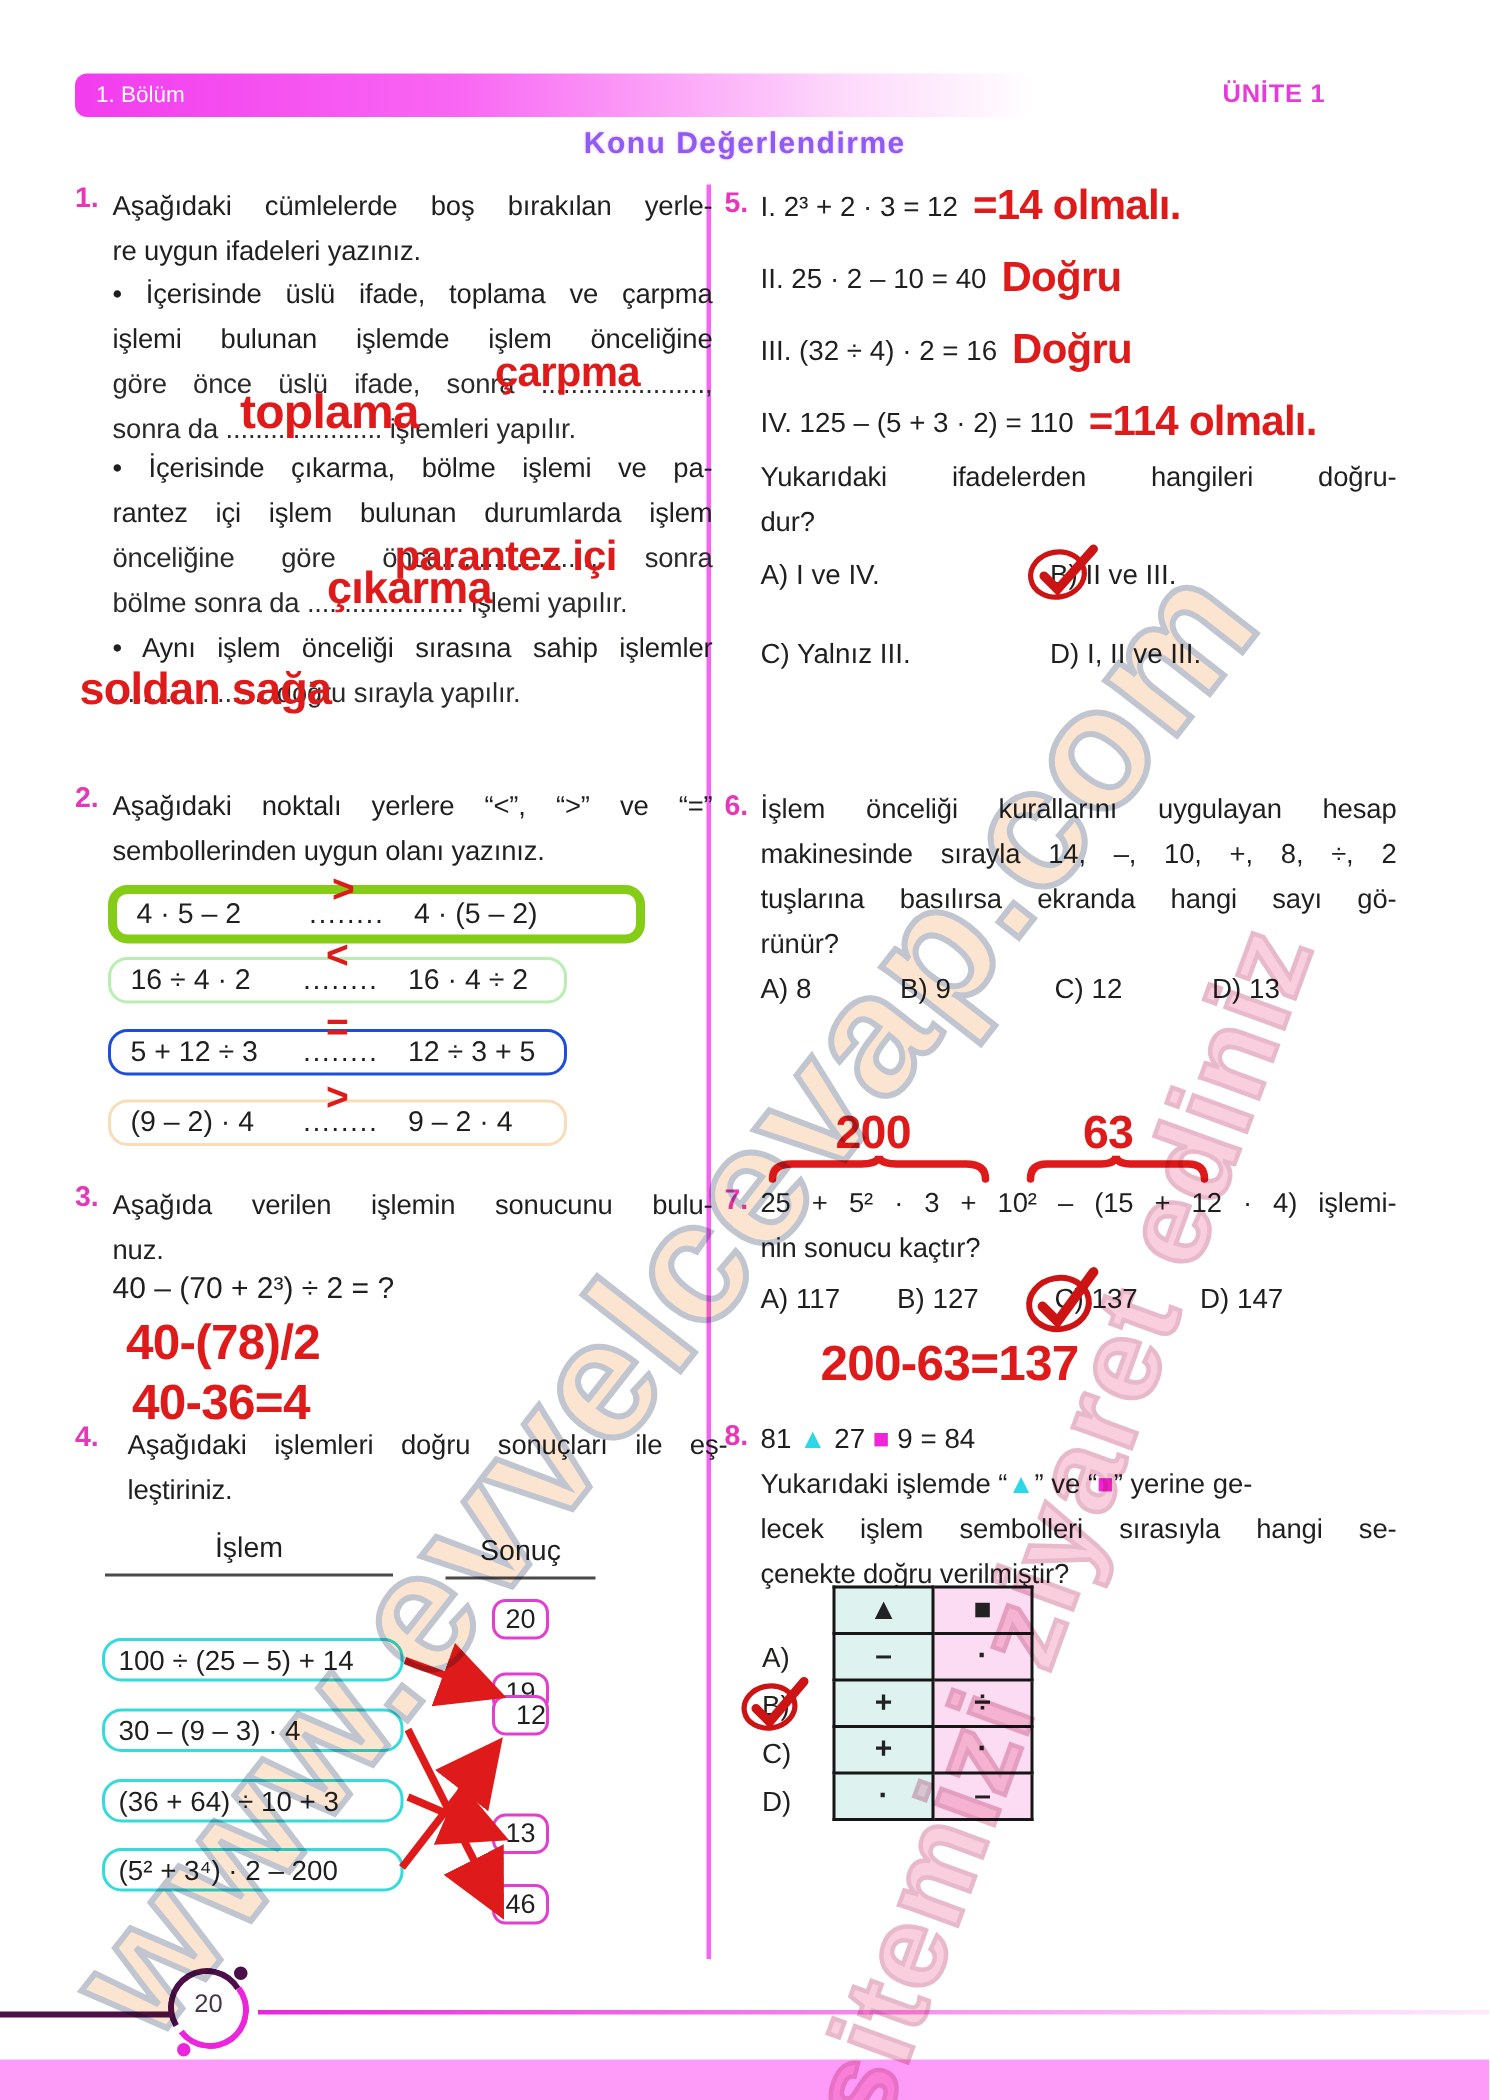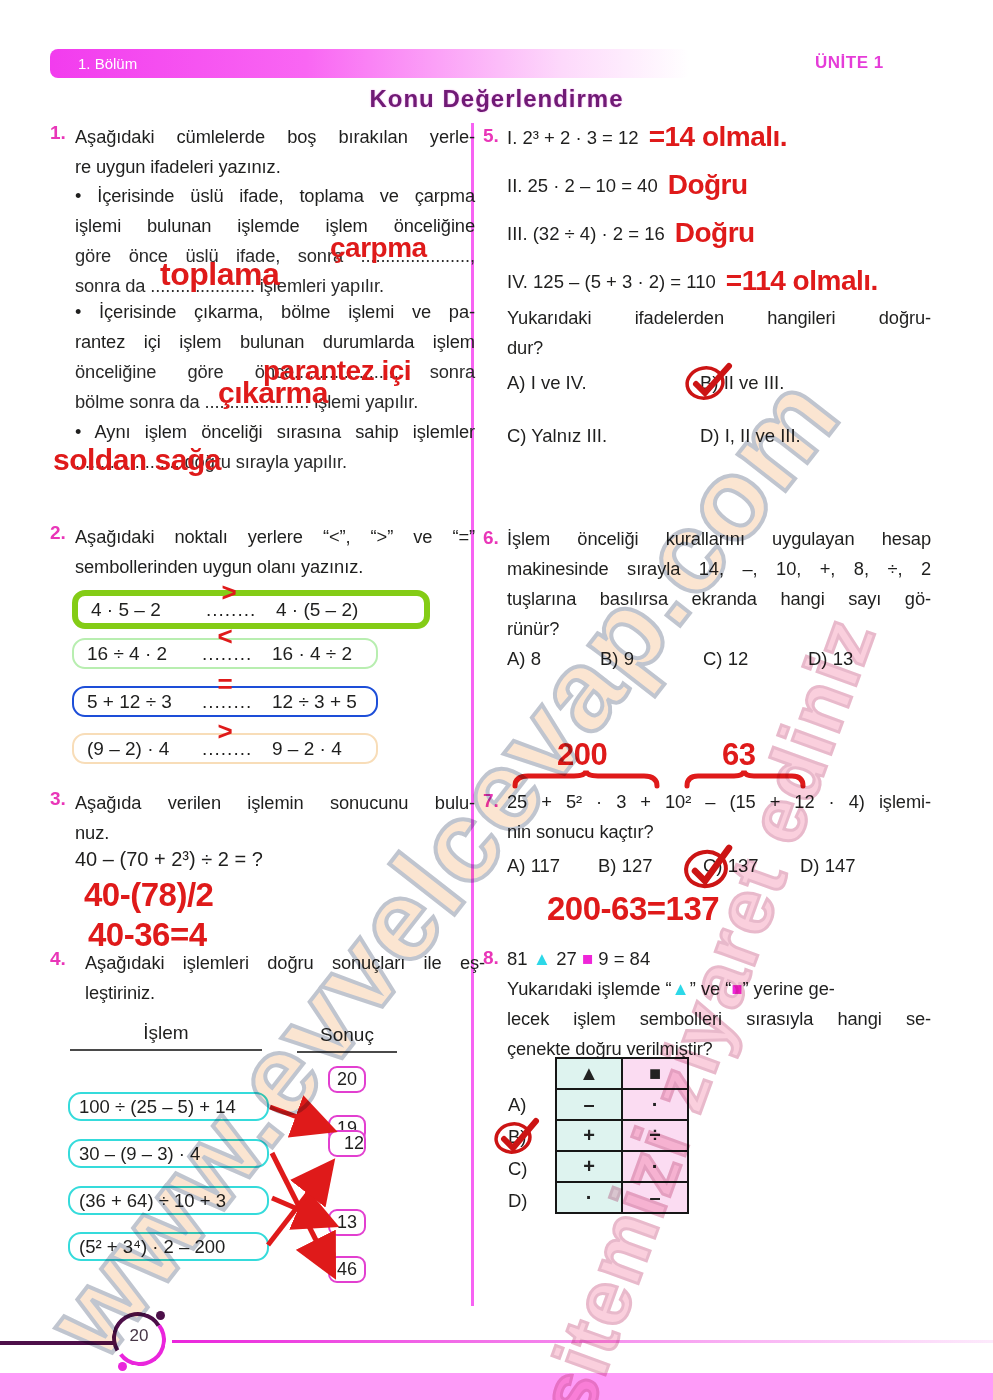--- a/index.html
+++ b/index.html
@@ -2,24 +2,24 @@
 <html><head>
 <meta charset="utf-8">
 <style>
   html,body{margin:0;padding:0;background:#ffffff;}
   .page{position:relative;width:993px;height:1400px;background:#fff;overflow:hidden;
         font-family:"Liberation Sans",sans-serif;color:#1f1f1e;}
   .abs{position:absolute;}
   
   .hbar{left:50px;top:49px;width:640px;height:29px;border-radius:8px;
         background:linear-gradient(90deg,#f23cee 0%,#f966f3 40%,#fdd9fb 80%,#ffffff 100%);
-        color:#fff;font-size:15px;line-height:29px;padding-left:28px;box-sizing:border-box;}
+        color:#fff;font-size:15px;line-height:29px;padding-left:14px;box-sizing:border-box;}
   .unite{left:815px;top:53px;font-size:17px;font-weight:bold;color:#e53cd8;letter-spacing:.5px;}
-  .ptitle{left:0;top:85px;width:993px;text-align:center;font-size:24px;font-weight:bold;
-          color:#701a75;letter-spacing:1px;text-shadow:0 0 2px #f2a6ef;}
+  .ptitle{left:0;top:85px;width:993px;text-align:center;font-size:20px;font-weight:bold;
+          color:#8b5cf6;letter-spacing:1px;text-shadow:0 0 2px #f2a6ef;}
   
   .divider{left:471px;top:123px;width:3px;height:1183px;background:#f763f3;}
   
   .qnum{position:absolute;left:0;top:0;font-weight:bold;color:#e936b8;font-size:19px;}
   .ln{font-size:18.3px;line-height:30px;height:30px;letter-spacing:-0.1px;}
   .j{text-align:justify;text-align-last:justify;}
   .dotsline{color:#2a2a2a;}
   .rans{position:absolute;color:#df1a1a;font-weight:bold;white-space:nowrap;z-index:3;
         font-size:28px;letter-spacing:-0.5px;}
   

